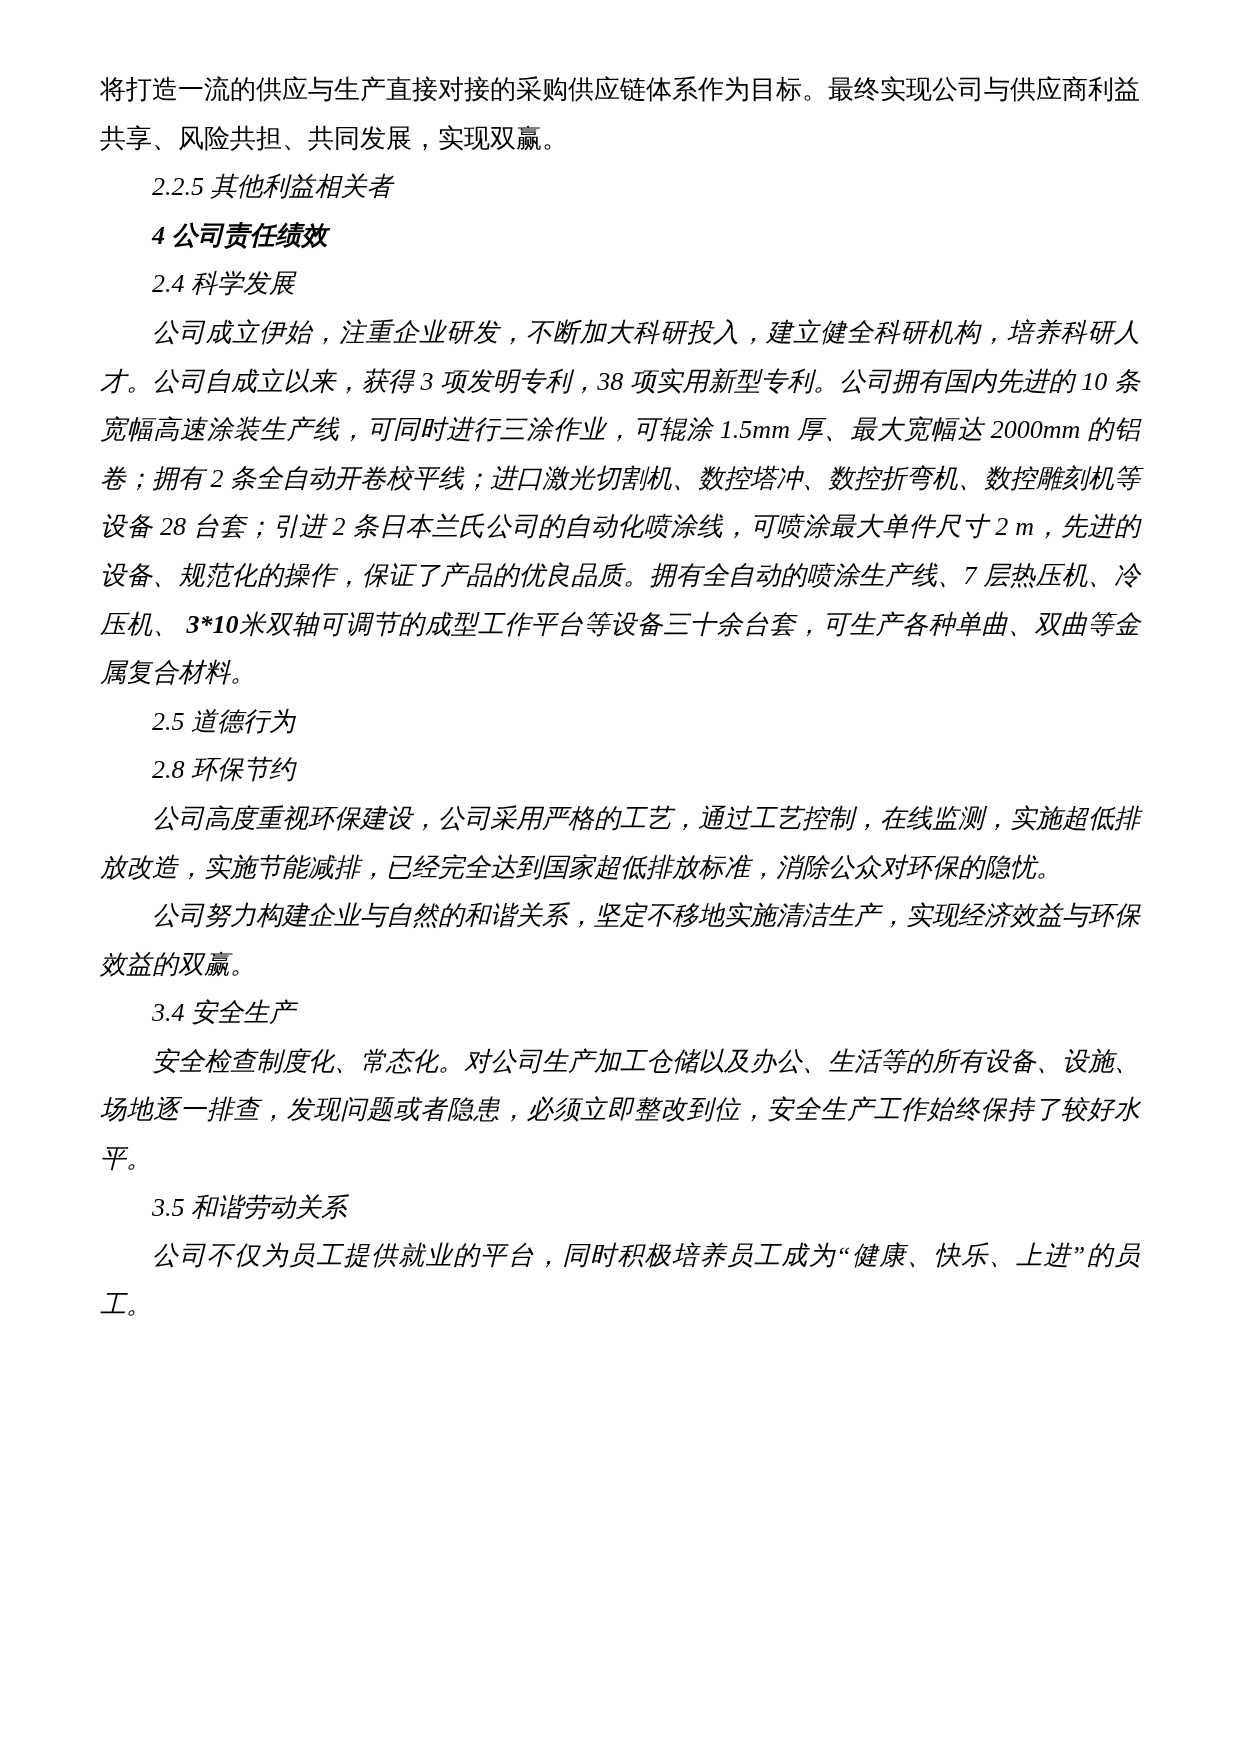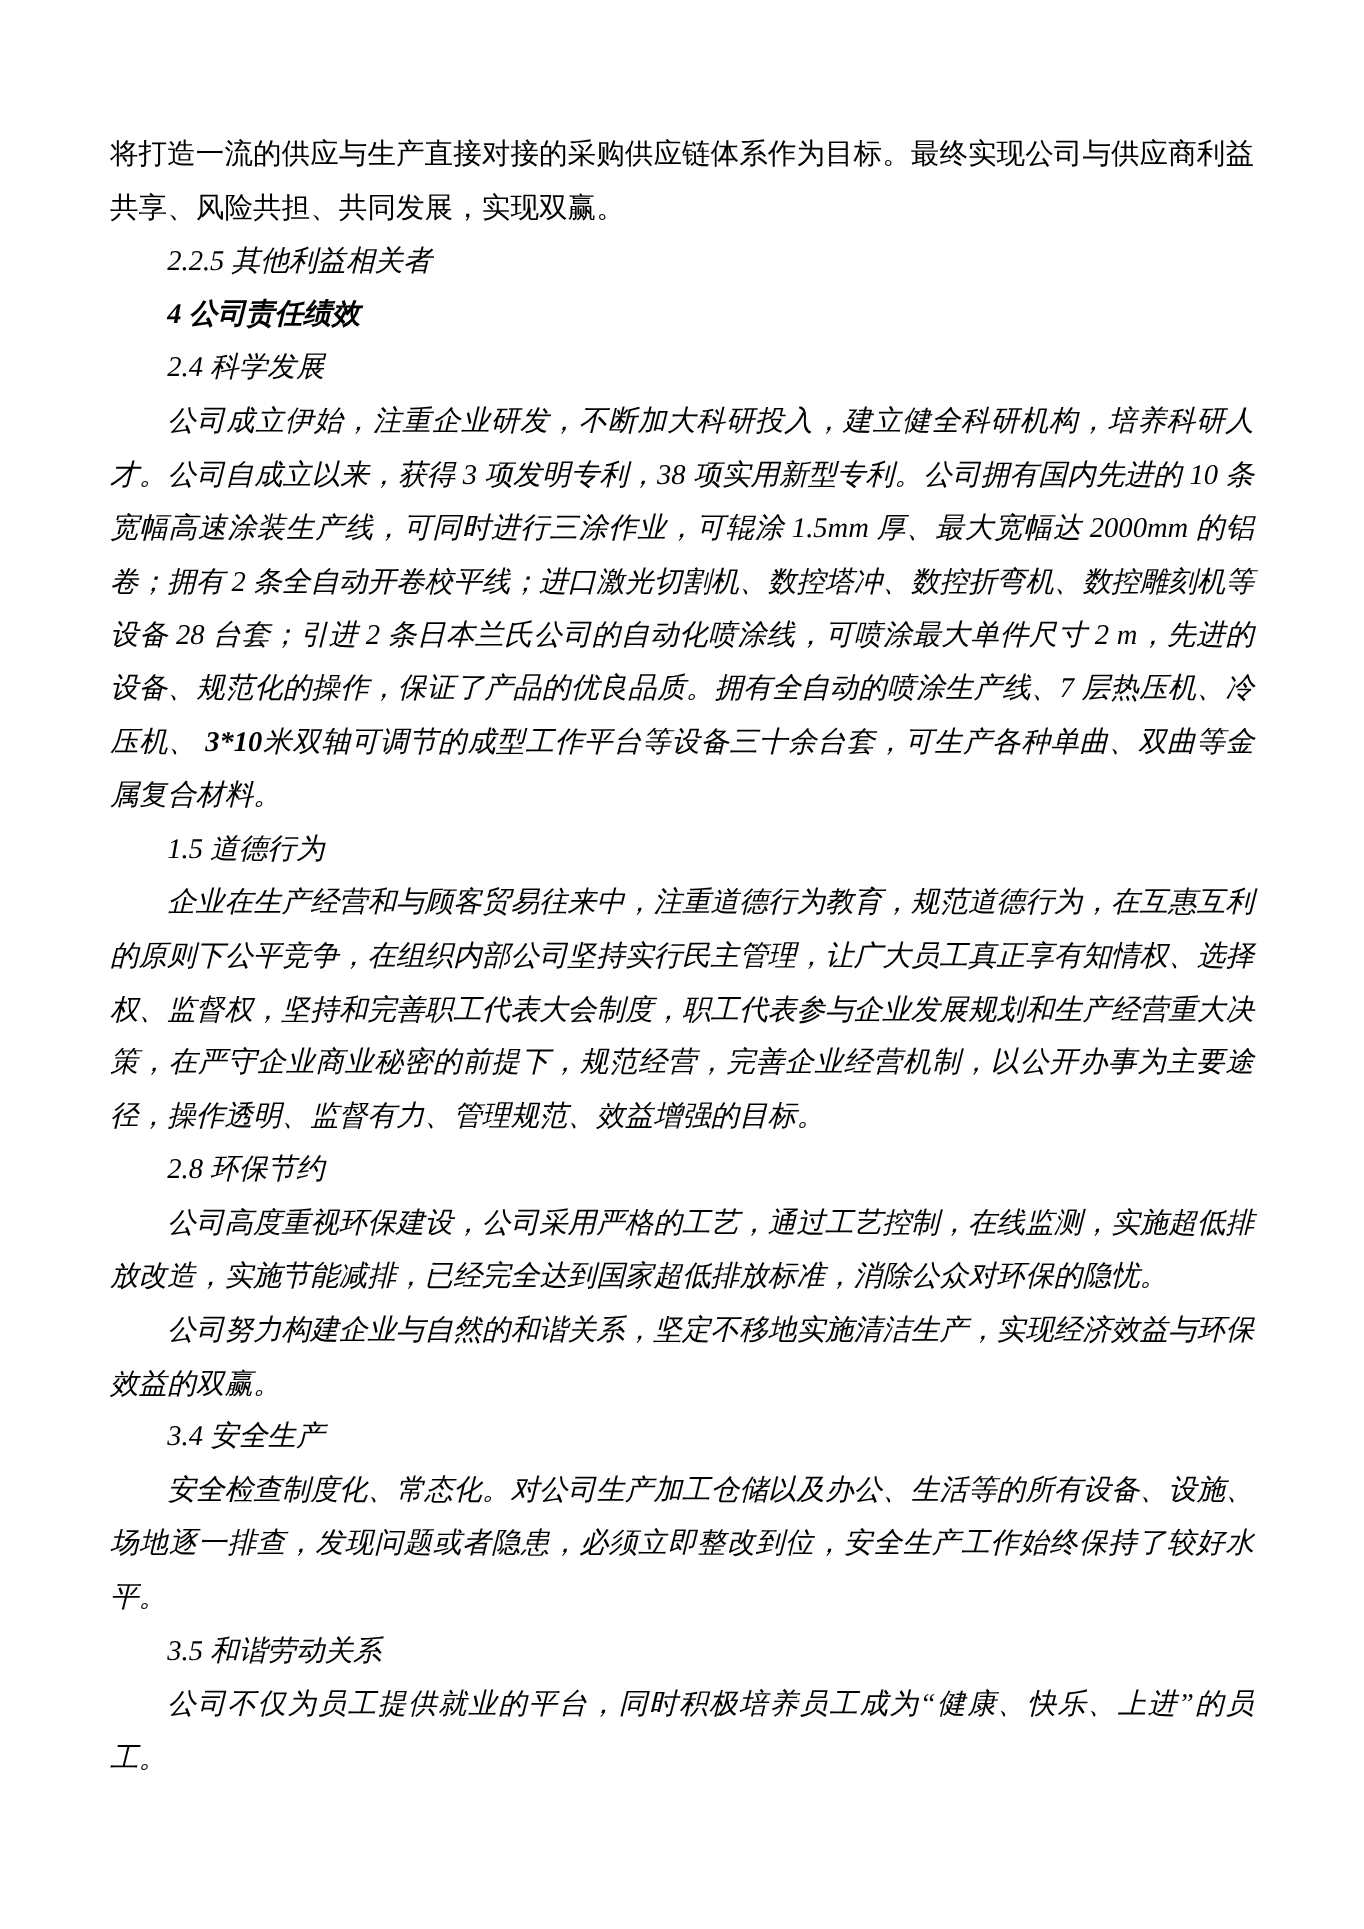--- a/index.html
+++ b/index.html
@@ -6,21 +6,21 @@
     margin: 0;
     padding: 0;
     background: #ffffff;
   }
   .page {
     position: relative;
     width: 1240px;
     height: 1754px;
     background: #ffffff;
     box-sizing: border-box;
-    padding: 116px 100px 0 100px;
+    padding: 66px 100px 0 100px;
     overflow: hidden;
   }
   .doc p {
     margin: 0;
     padding: 0;
     font-family: "Liberation Serif", "DejaVu Serif", serif;
     font-size: 26px;
     line-height: 48.6px;
     color: #000000;
     text-align: justify;
@@ -38,22 +38,21 @@
 </head>
 <body>
 
 <div class="page">
   <main class="doc">
       <p class=""><span>将打造一流的供应与生产直接对接的采购供应链体系作为目标。最终实现公司与供应商利益共享、风险共担、共同发展，实现双赢。</span></p>
       <p class="indent"><span>2.2.5 其他利益相关者</span></p>
       <p class="indent"><span class="bold">4 公司责任绩效</span></p>
       <p class="indent"><span>2.4 科学发展</span></p>
       <p class="indent"><span>公司成立伊始，注重企业研发，不断加大科研投入，建立健全科研机构，培养科研人才。公司自成立以来，获得 3 项发明专利，38 项实用新型专利。公司拥有国内先进的 10 条宽幅高速涂装生产线，可同时进行三涂作业，可辊涂 1.5mm 厚、最大宽幅达 2000mm 的铝卷；拥有 2 条全自动开卷校平线；进口激光切割机、数控塔冲、数控折弯机、数控雕刻机等设备 28 台套；引进 2 条日本兰氏公司的自动化喷涂线，可喷涂最大单件尺寸 2 m，先进的设备、规范化的操作，保证了产品的优良品质。拥有全自动的喷涂生产线、7 层热压机、冷压机、 </span><span class="bold">3*10</span><span>米双轴可调节的成型工作平台等设备三十余台套，可生产各种单曲、双曲等金属复合材料。</span></p>
-      <p class="indent"><span>1.5 道德行为</span></p>
-      <p class="indent"><span>企业在生产经营和与顾客贸易往来中，注重道德行为教育，规范道德行为，在互惠互利的原则下公平竞争，在组织内部公司坚持实行民主管理，让广大员工真正享有知情权、选择权、监督权，坚持和完善职工代表大会制度，职工代表参与企业发展规划和生产经营重大决策，在严守企业商业秘密的前提下，规范经营，完善企业经营机制，以公开办事为主要途径，操作透明、监督有力、管理规范、效益增强的目标。</span></p>
+      <p class="indent"><span>2.5 道德行为</span></p>
       <p class="indent"><span>2.8 环保节约</span></p>
       <p class="indent"><span>公司高度重视环保建设，公司采用严格的工艺，通过工艺控制，在线监测，实施超低排放改造，实施节能减排，已经完全达到国家超低排放标准，消除公众对环保的隐忧。</span></p>
       <p class="indent"><span>公司努力构建企业与自然的和谐关系，坚定不移地实施清洁生产，实现经济效益与环保效益的双赢。</span></p>
       <p class="indent"><span>3.4 安全生产</span></p>
       <p class="indent"><span>安全检查制度化、常态化。对公司生产加工仓储以及办公、生活等的所有设备、设施、场地逐一排查，发现问题或者隐患，必须立即整改到位，安全生产工作始终保持了较好水平。</span></p>
       <p class="indent"><span>3.5 和谐劳动关系</span></p>
       <p class="indent"><span>公司不仅为员工提供就业的平台，同时积极培养员工成为“健康、快乐、上进”的员工。</span></p>
     </main>
 </div>
 

